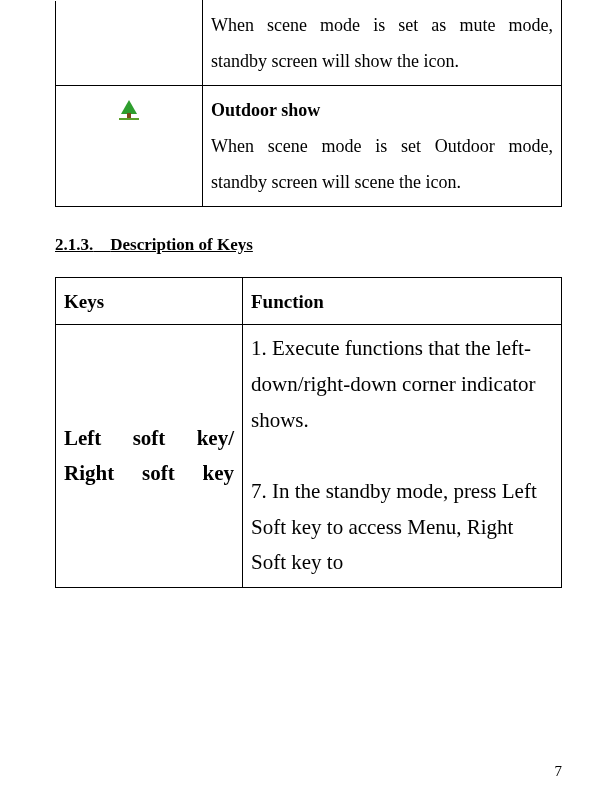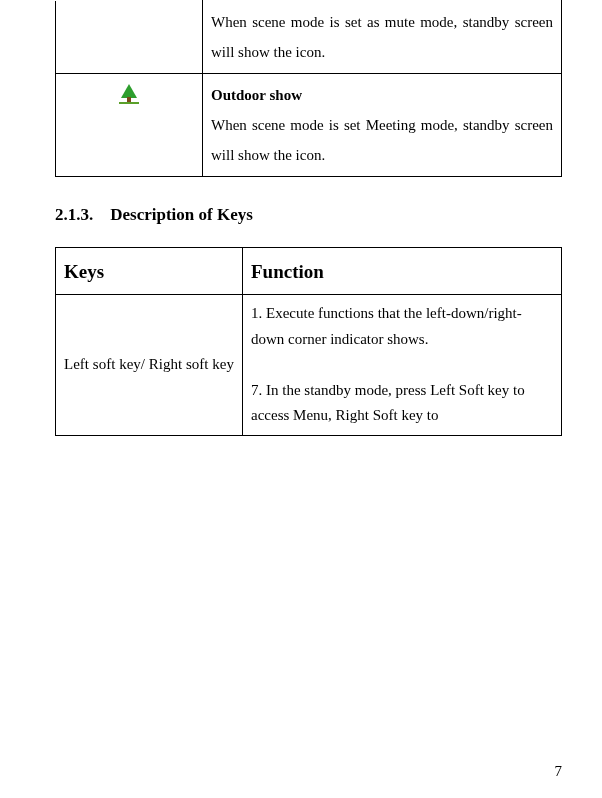--- a/index.html
+++ b/index.html
@@ -18,52 +18,53 @@
   }
   table {
     border-collapse: collapse;
     width: 100%;
     table-layout: fixed;
   }
   td {
     border: 1px solid #000;
     vertical-align: top;
     padding: 6px 8px 6px 8px;
-    font-size: 15px;
+    font-size: 18px;
     line-height: 2;
     text-align: justify;
     text-justify: inter-word;
   }
   .icons-table td {
     line-height: 2;
   }
   .icons-table .icon-cell {
     width: 130px;
     text-align: center;
     vertical-align: top;
     padding-top: 10px;
   }
   .bold { font-weight: bold; }
   .section-heading {
     font-size: 17px;
     font-weight: bold;
     margin: 28px 0 22px 0;
+    text-decoration: underline;
   }
   .keys-table td {
-    font-size: 15px;
+    font-size: 21px;
     line-height: 1.7;
   }
   .keys-table .col1 { width: 170px; }
   .keys-table .header-cell {
     font-size: 19px;
     font-weight: bold;
     padding-top: 8px;
   }
   .keys-table .keycell {
-    font-weight: normal;
+    font-weight: bold;
     vertical-align: middle;
     text-align: justify;
   }
   .page-number {
     position: absolute;
     bottom: 18px;
     right: 40px;
     font-size: 15px;
   }
   
@@ -160,21 +161,21 @@
       </td>
     </tr>
     <tr>
       <td class="icon-cell">
         <span class="icon-tree">
           <span class="crown"></span><span class="trunk"></span><span class="ground"></span>
         </span>
       </td>
       <td>
         <span class="bold">Outdoor show</span><br>
-        <span>When scene mode is set Meeting mode, standby screen will show the icon.</span>
+        <span>When scene mode is set Outdoor mode, standby screen will scene the icon.</span>
       </td>
     </tr>
   </tbody>
     </table>
 
   <div class="section-heading">
     <span>2.1.3.</span>&nbsp;&nbsp;&nbsp;
     <span>Description of Keys</span>
   </div>
 

